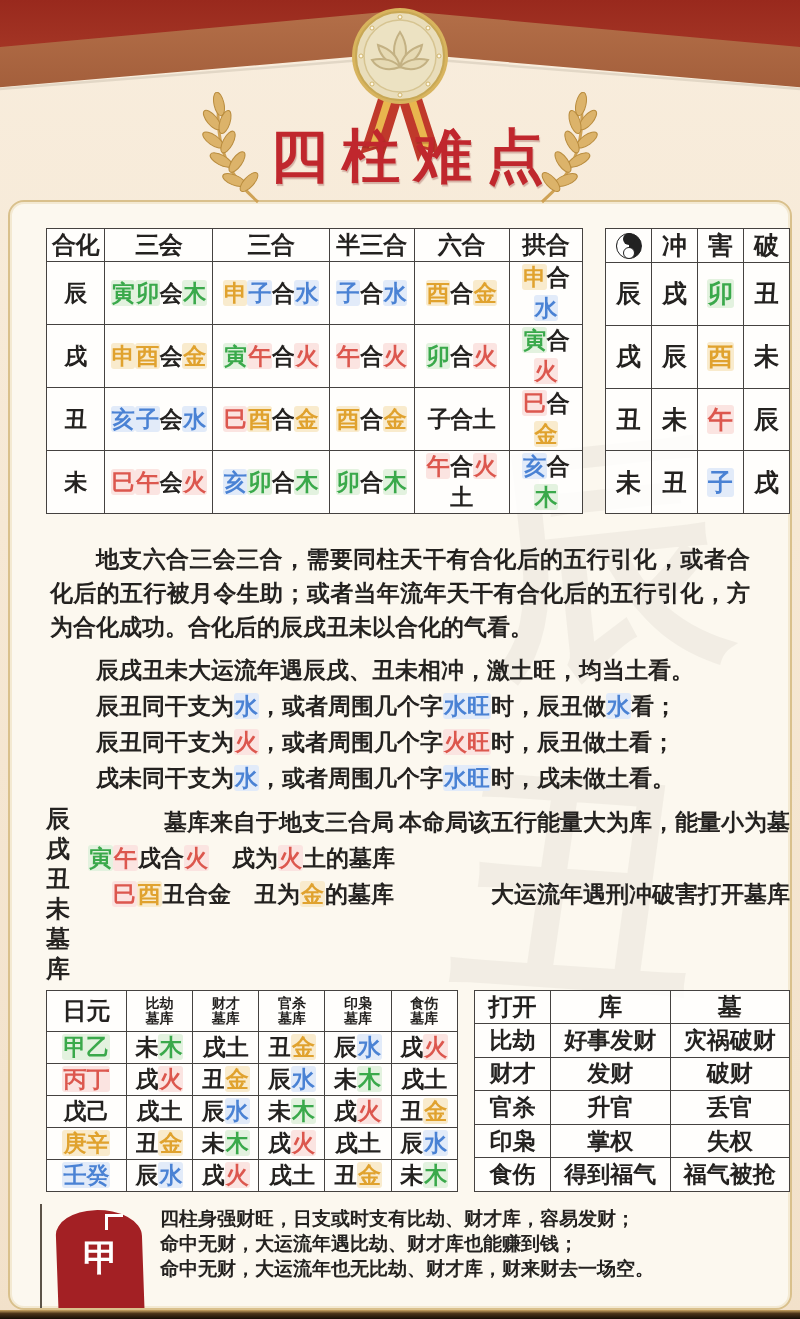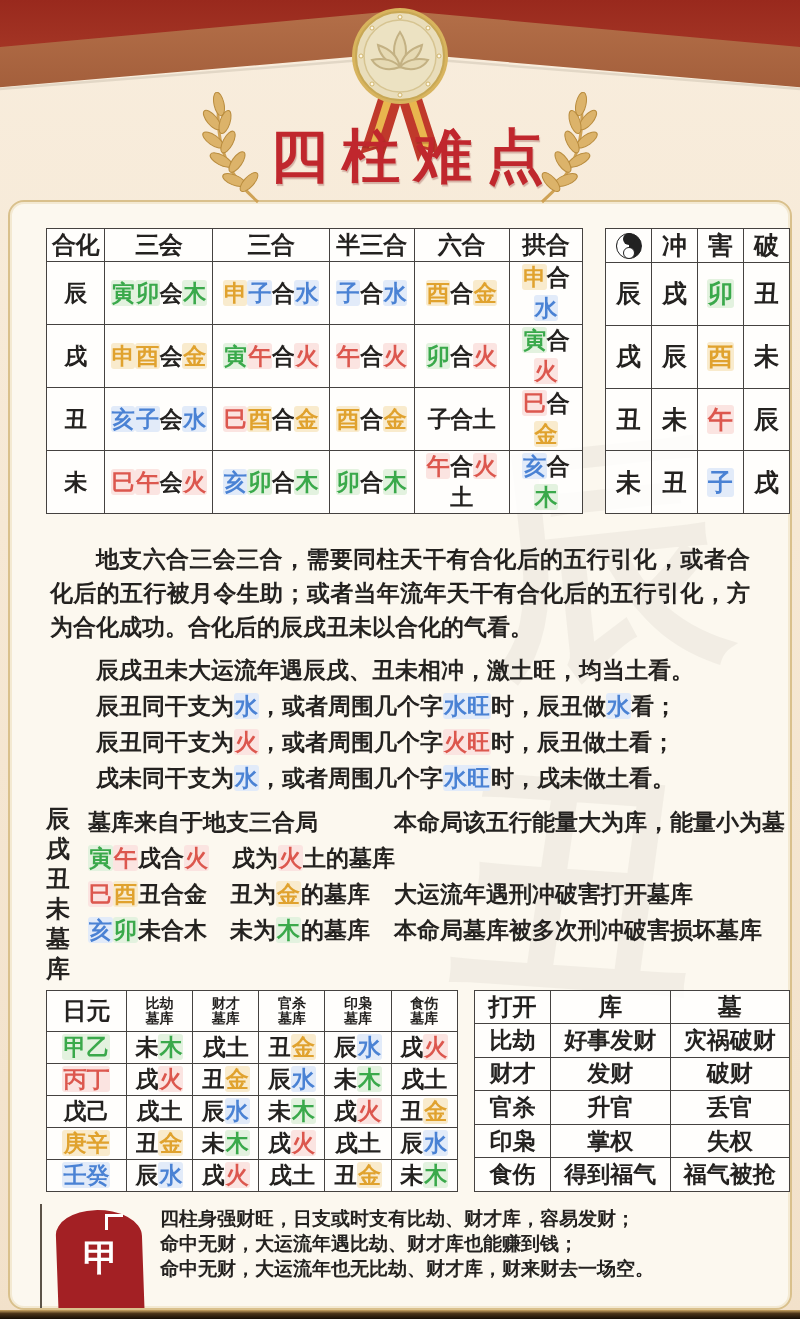--- a/index.html
+++ b/index.html
@@ -57,21 +57,21 @@
 
   .para{font-size:23px;font-weight:700;line-height:34px;margin:28px 40px 0 40px;
     text-indent:2em;text-align:justify;position:relative;z-index:1;}
   .linegroup{margin:8px 40px 0 40px;position:relative;z-index:1;}
   .wx-line{margin:0;height:36px;line-height:36px;font-size:23px;font-weight:700;text-indent:2em;white-space:nowrap;}
 
   .muku{display:flex;margin:8px 0 0 36px;position:relative;z-index:1;}
   .muku-label{width:42px;}
   .muku-label div{font-size:24px;font-weight:800;line-height:30px;}
   .muku-content{flex:1;}
-  .muku-row{display:flex;height:36px;line-height:36px;font-size:23px;font-weight:700;white-space:nowrap;}
+  .muku-row{display:flex;height:36px;line-height:36px;font-size:23px;font-weight:700;white-space:nowrap;text-align:right;}
   .muku-left{width:306px;}
   .muku-right{flex:1;}
 
   .bottom-tables{display:flex;gap:16px;margin:6px 0 0 36px;position:relative;z-index:1;}
   table.dm{font-size:23px;}
   table.dm th{height:40px;font-size:14px;line-height:15px;}
   table.dm th.first{font-size:24px;}
   table.dm td{height:29px;}
   .dw0{width:76px;}.dw{width:62px;}
   table.open{font-size:23px;}
@@ -283,24 +283,20 @@
           <div class="muku-right">本命局该五行能量大为库，能量小为墓</div>
         </div>
         <div class="muku-row">
           <div class="muku-left"><span class="el wood">寅</span><span class="el fire">午</span><span>戌合</span><span class="el fire">火</span><span>　戌为</span><span class="el fire">火</span><span>土的墓库</span></div>
           <div class="muku-right"></div>
         </div>
         <div class="muku-row">
           <div class="muku-left"><span class="el fire">巳</span><span class="el metal">酉</span><span>丑合金</span><span>　丑为</span><span class="el metal">金</span><span>的墓库</span></div>
           <div class="muku-right">大运流年遇刑冲破害打开墓库</div>
         </div>
-        <div class="muku-row">
-          <div class="muku-left"><span class="el water">亥</span><span class="el wood">卯</span><span>未合木</span><span>　未为</span><span class="el wood">木</span><span>的墓库</span></div>
-          <div class="muku-right">本命局墓库被多次刑冲破害损坏墓库</div>
-        </div>
       </div>
   </div>
 
   <div class="bottom-tables">
     <table class="tbl dm">
       <thead>
           <tr>
             <th class="dw0 first">日元</th>
             <th class="dw">
               <span style="display: block;">比劫</span>

